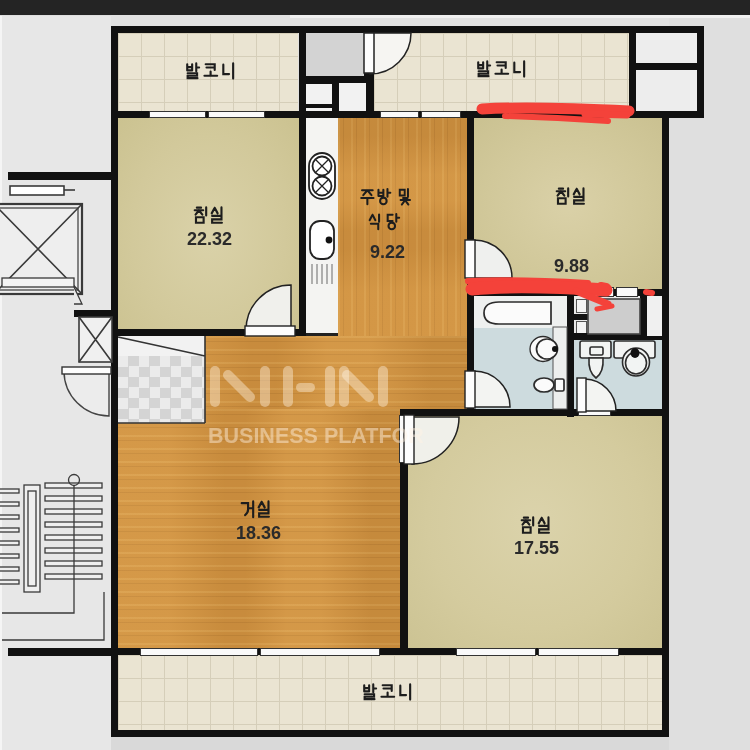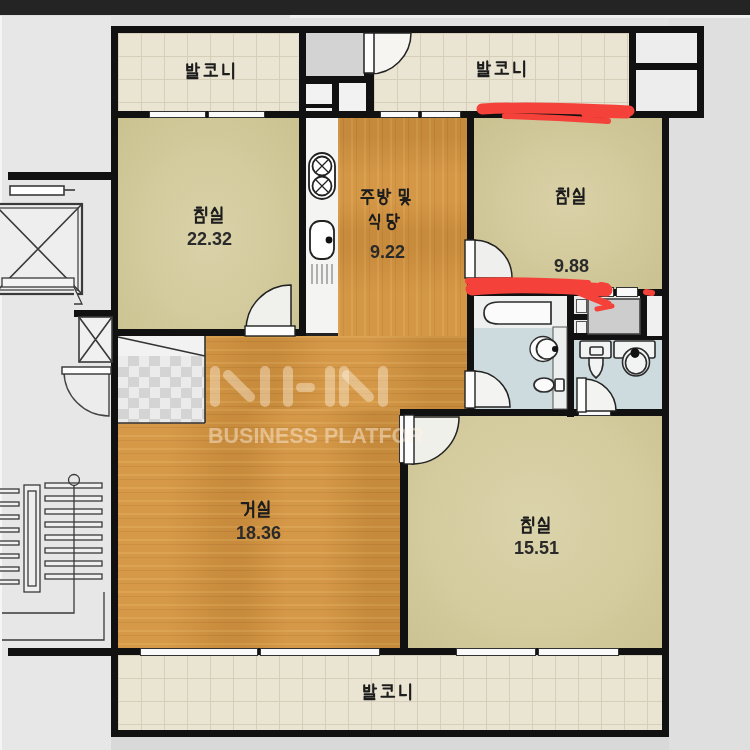--- a/index.html
+++ b/index.html
@@ -328,21 +328,21 @@
             <use href="#g_sil" x="20"></use>
           </g>
 </g>
 </g>
 </svg>
 
 <div class="num" style="left:187px;top:229px;">22.32</div>
 <div class="num" style="left:554px;top:209px;margin-top:47px;">9.88</div>
 <div class="num" style="left:370px;top:242px;">9.22</div>
 <div class="num" style="left:236px;top:523px;">18.36</div>
-<div class="num" style="left:514px;top:538px;">15.51</div>
+<div class="num" style="left:514px;top:538px;">17.55</div>
 </div>
 <style>
 .tile{background:#eae4d2;background-image:linear-gradient(#d5ceb9 1px,transparent 1px),linear-gradient(90deg,#d5ceb9 1px,transparent 1px);background-size:23px 23px;}.woodv{background-color:#d0913f;background-image:linear-gradient(0deg,rgba(255,220,150,0.08) 0 20%,rgba(0,0,0,0.04) 40% 48%,rgba(255,225,160,0.08) 62% 74%,rgba(0,0,0,0.05) 92% 100%),repeating-linear-gradient(90deg,rgba(255,218,140,0.15) 0 2px,rgba(0,0,0,0) 2px 5px,rgba(90,45,0,0.10) 5px 6px,rgba(0,0,0,0) 6px 13px);}
 .checker{background:#ebebeb;background-image:conic-gradient(#d4d4d4 25%,transparent 0 50%,#d4d4d4 0 75%,transparent 0);background-size:21px 21px;}
 .tan{background:radial-gradient(ellipse at 50% 55%,#dad2a9 0%,#d2c99b 60%,#cbc290 100%);}
 .tan2{background:radial-gradient(ellipse at 50% 50%,#dad1a8 0%,#d1c89a 60%,#cac191 100%);}
 .tan3{background:radial-gradient(ellipse at 50% 45%,#dbd3ab 0%,#d4cb9e 60%,#ccc393 100%);}
 .win{background:#fafafa;border:1px solid #333;box-sizing:border-box;}
 .wood{background-color:#d0913f;background-image:linear-gradient(90deg,rgba(255,220,150,0.10) 0 18%,rgba(0,0,0,0.04) 38% 45%,rgba(255,225,160,0.09) 60% 72%,rgba(0,0,0,0.05) 90% 100%),repeating-linear-gradient(180deg,rgba(255,218,140,0.16) 0 2px,rgba(0,0,0,0) 2px 5px,rgba(90,45,0,0.10) 5px 6px,rgba(0,0,0,0) 6px 13px);}
 </style>

